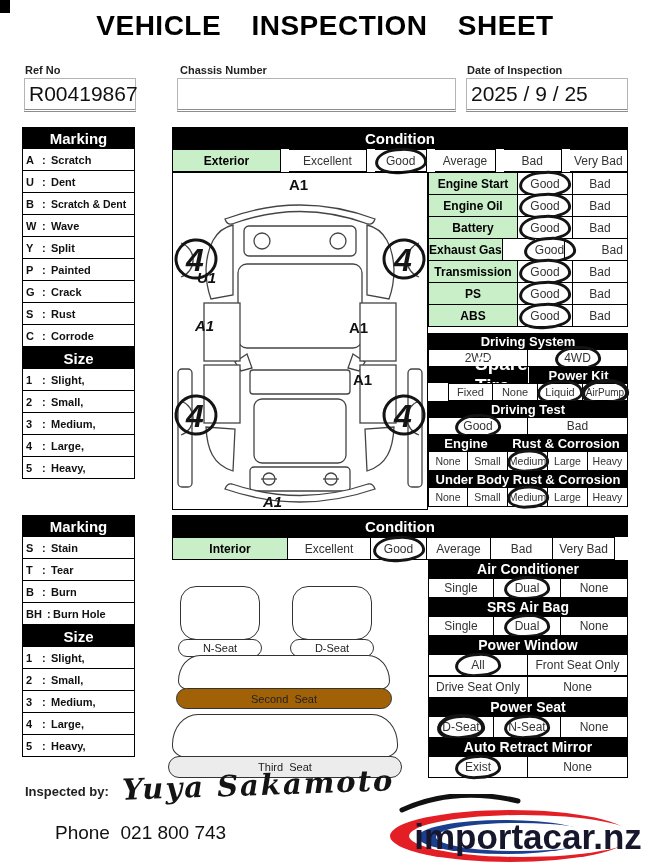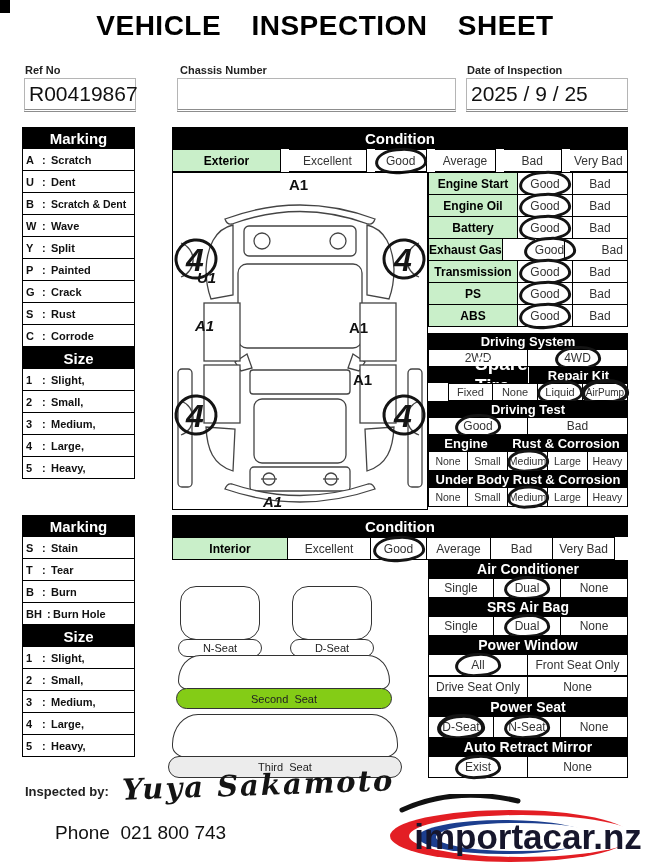--- a/index.html
+++ b/index.html
@@ -263,21 +263,21 @@
   </div>
 
   <div class="abs bar" style="left:428px;top:333px;width:200px;height:16px;font-size:13px;">Driving System</div>
   <div class="abs r" style="left:428px;top:349px;width:200px;height:18px;">
     <div class="c w100">2WD</div>
     <div class="c w100 mk mk--sm">4WD</div>
   </div>
 
   <div class="abs r" style="left:428px;top:367px;width:200px;height:16px;">
     <div class="bar w100" style="font-size:19px;padding-left:47px;">Spare Tire</div>
-    <div class="bar w100" style="font-size:13px;border-left:1px solid #fff;">Repair Kit</div>
+    <div class="bar w100" style="font-size:13px;border-left:1px solid #fff;">Power Kit</div>
   </div>
   <div class="abs r" style="left:428px;top:383px;width:200px;height:18px;padding-left:20px;">
     <div class="c w50" style="font-size:11px;">Fixed</div>
     <div class="c w50" style="font-size:11px;">None</div>
     <div class="c w50 mk mk--sm" style="font-size:11px;">Liquid</div>
     <div class="c w50 sm10 mk mk--sm mk--bold">AirPump</div>
   </div>
 
   <div class="abs bar" style="left:428px;top:401px;width:200px;height:16px;font-size:13px;">Driving Test</div>
   <div class="abs r" style="left:428px;top:417px;width:200px;height:18px;">
@@ -365,21 +365,21 @@
     <div class="c w62">Bad</div>
     <div class="c w62">Very Bad</div>
   </div>
 
   <div class="abs seatbody" style="left:180px;top:586px;width:80px;height:54px;border-radius:16px;"></div>
   <div class="abs seatlabel" style="left:178px;top:639px;width:84px;height:18px;border-radius:9px;">N-Seat</div>
   <div class="abs seatbody" style="left:292px;top:586px;width:80px;height:54px;border-radius:16px;"></div>
   <div class="abs seatlabel" style="left:290px;top:639px;width:84px;height:18px;border-radius:9px;">D-Seat</div>
 
   <div class="abs seatbody" style="left:178px;top:655px;width:212px;height:36px;border-radius:22px 22px 14px 14px / 26px 26px 10px 10px;"></div>
-  <div class="abs seatlabel" style="left:176px;top:688px;width:216px;height:21px;border-radius:11px;background:#84cc16;">Second  Seat</div>
+  <div class="abs seatlabel" style="left:176px;top:688px;width:216px;height:21px;border-radius:11px;background:#a16207;">Second  Seat</div>
 
   <div class="abs seatbody" style="left:172px;top:714px;width:226px;height:44px;border-radius:26px 26px 16px 16px / 30px 30px 12px 12px;"></div>
   <div class="abs seatlabel" style="left:168px;top:756px;width:234px;height:22px;border-radius:12px;background:#ececec;">Third  Seat</div>
 
   <div class="abs bar" style="left:428px;top:560px;width:200px;height:18px;font-size:14px;">Air Conditioner</div>
   <div class="abs r" style="left:428px;top:578px;width:200px;height:20px;">
     <div class="c w66">Single</div>
     <div class="c w67 mk mk--sm">Dual</div>
     <div class="c w67">None</div>
   </div>

